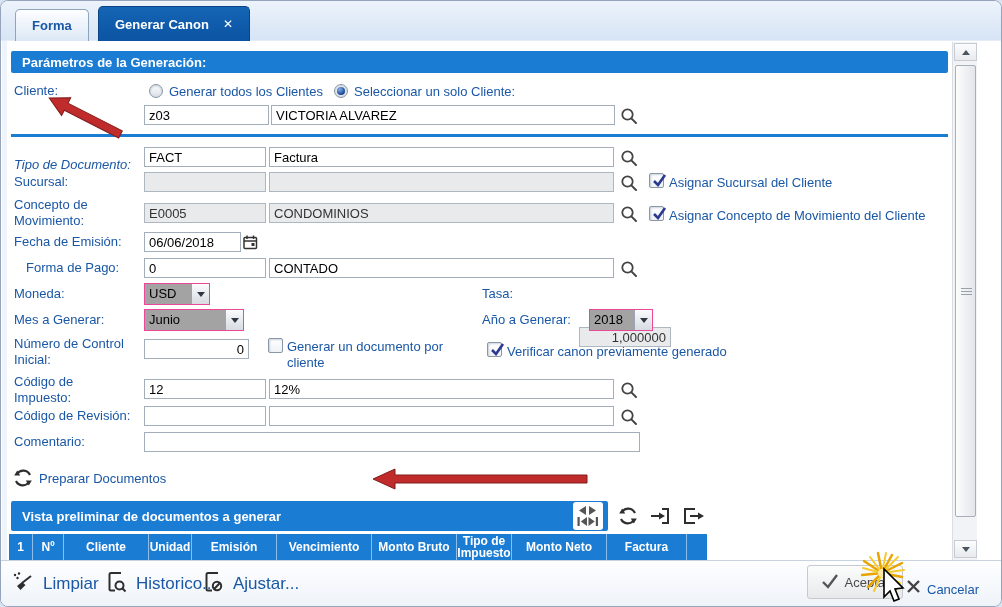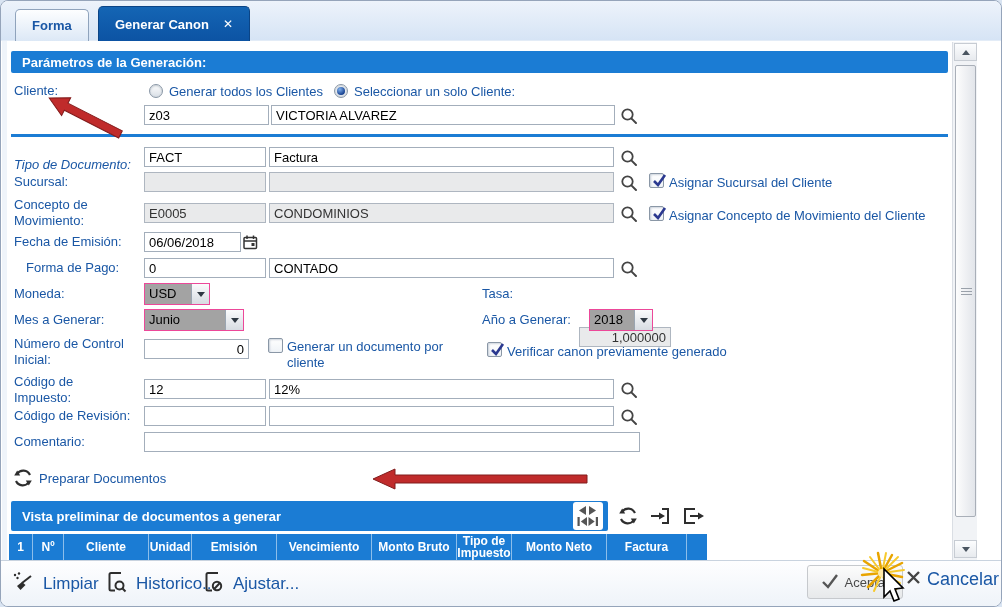--- a/index.html
+++ b/index.html
@@ -58,22 +58,22 @@
            border:1px solid #A9AFB8; border-radius:2px; }
   .grip { position:absolute; left:5px; width:11px; height:1px; background:#9AA1AA; box-shadow:0 3px 0 #9AA1AA, 0 6px 0 #9AA1AA; }
   
   .toolbar { position:absolute; left:0; top:559px; width:1002px; height:48px;
              background:linear-gradient(#FEFEFF,#EEF3F9); border-top:1px solid #C9D3DF; border-radius:0 0 8px 8px; }
   .tbtn { position:absolute; top:8px; display:flex; align-items:center; gap:8px; color:#1A57A5; font-size:17px;
           cursor:pointer; height:30px; }
   .acceptbtn { position:absolute; left:806px; top:4px; width:96px; height:34px; border:1px solid #C6C9CD; border-radius:3px;
                background:linear-gradient(#FCFCFC,#E7E9EB); display:flex; align-items:center; justify-content:center; gap:6px;
                color:#4A4A4A; font-size:13px; cursor:pointer; }
-  .cancelbtn { position:absolute; left:905px; top:8px; display:flex; align-items:flex-start; gap:6px; color:#1A57A5;
-               font-size:18px; cursor:pointer; height:28px; }
+  .cancelbtn { position:absolute; left:905px; top:8px; display:flex; align-items:flex-end; gap:6px; color:#1A57A5;
+               font-size:13px; cursor:pointer; height:28px; }
   .overlay { position:absolute; pointer-events:none; z-index:20; }
   .link { color:#1A57A5; font-size:13px; cursor:pointer; }
 </style>
 </head>
 <body>
 
 <div class="window">
 
   <div class="tabstrip">
     <div class="tab inactive">

